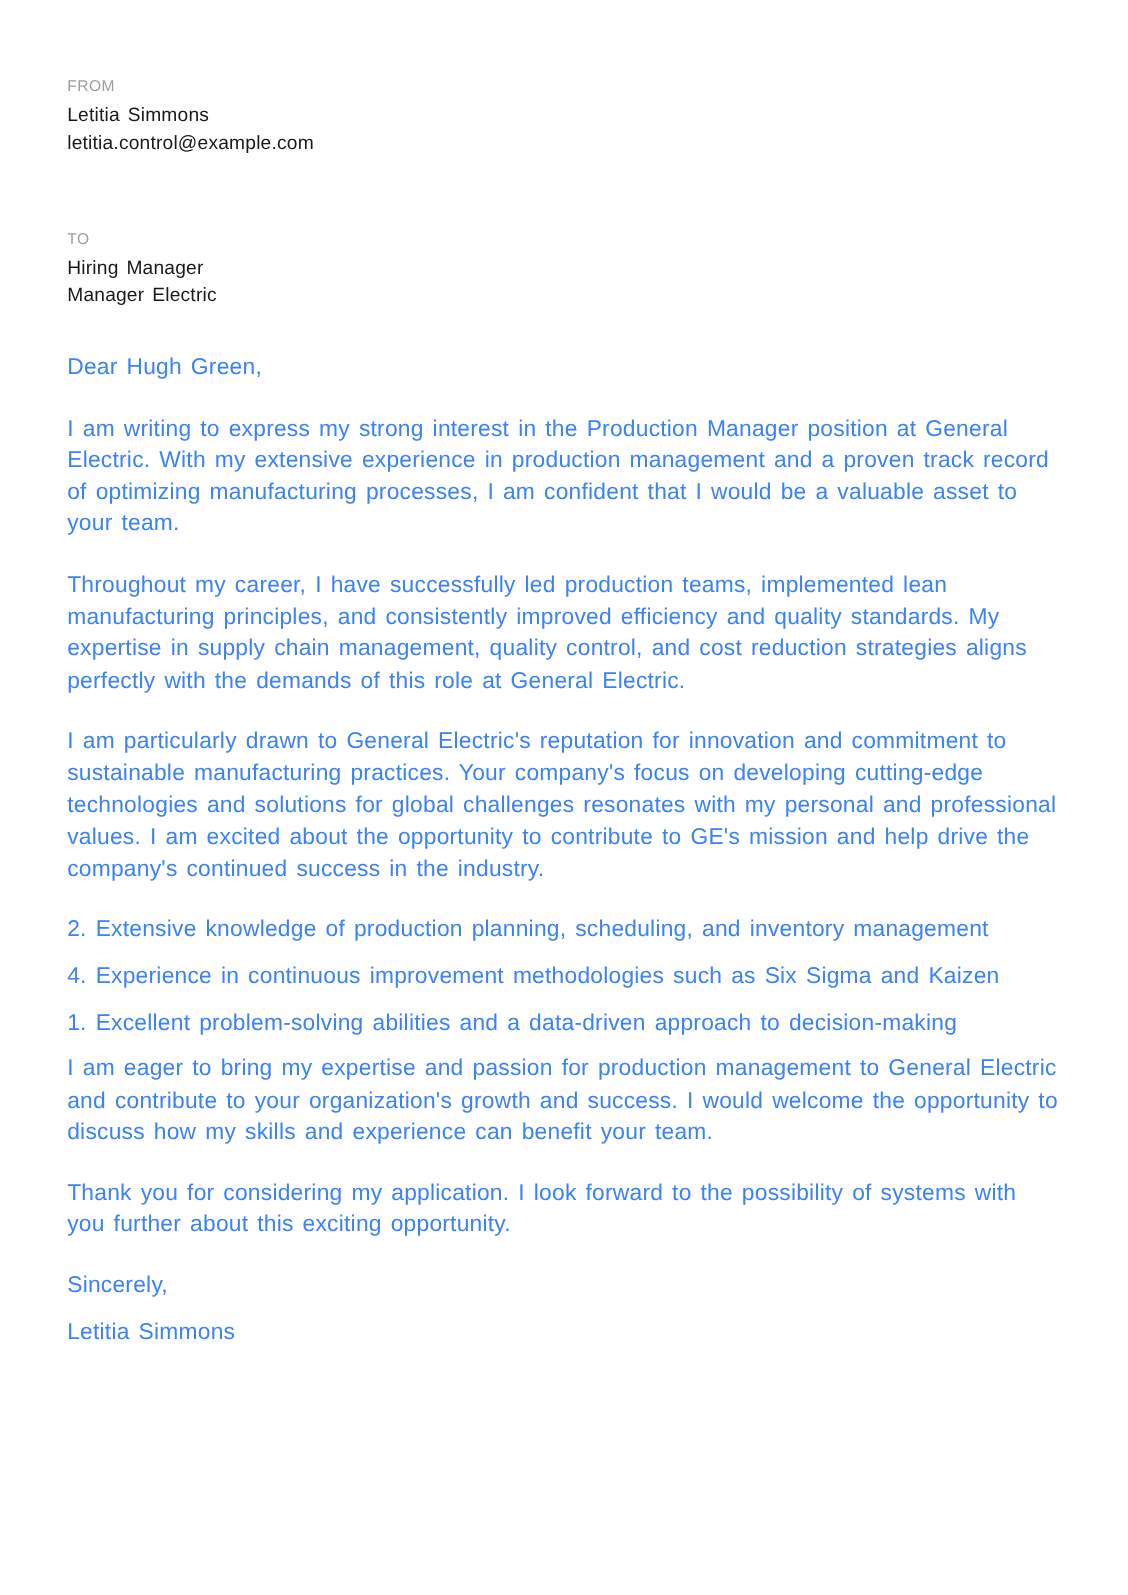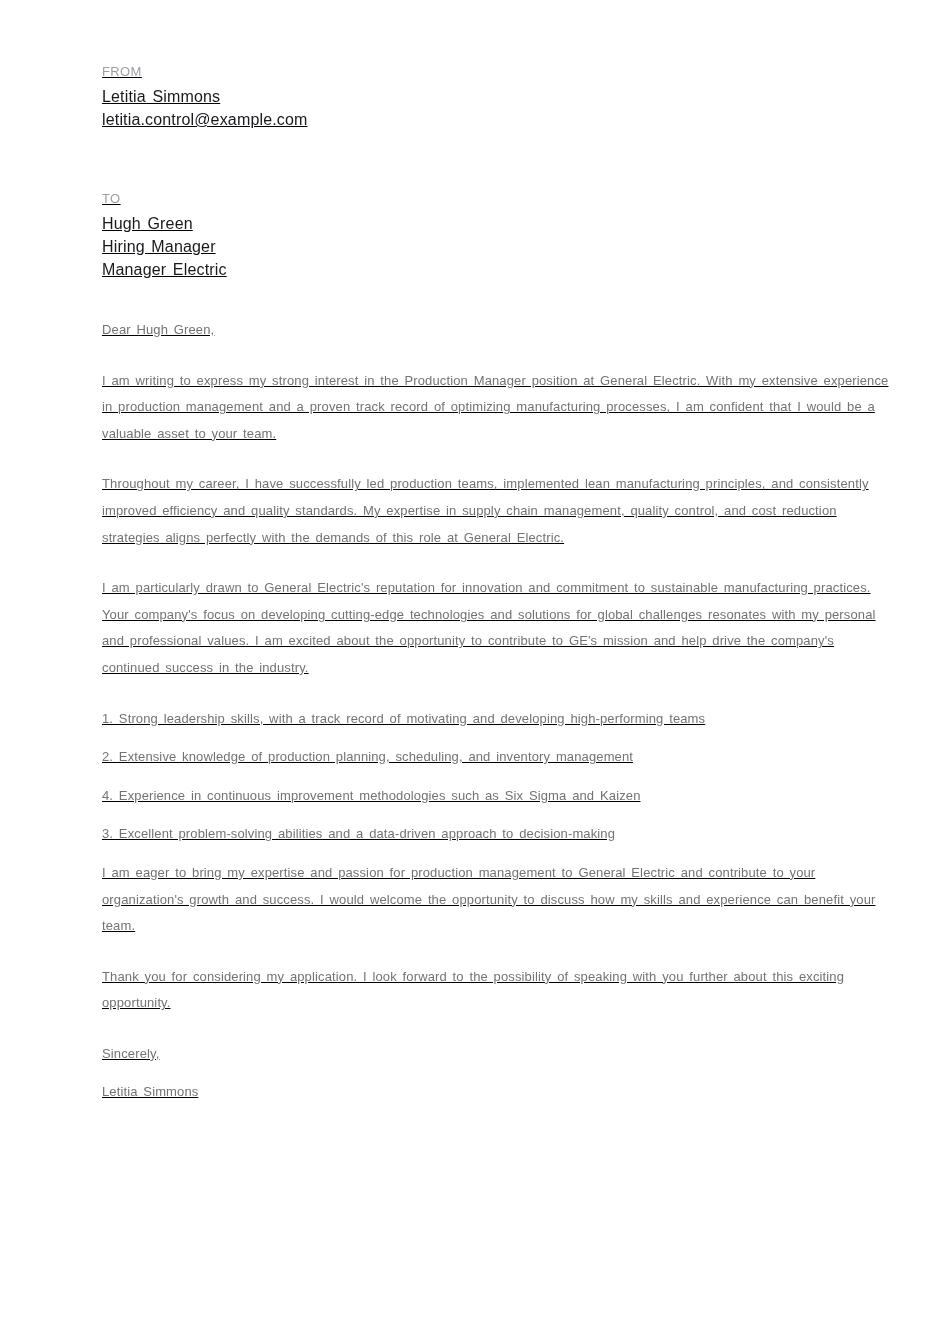--- a/index.html
+++ b/index.html
@@ -7,46 +7,45 @@
   body {
     width: 940px;
     height: 1329px;
     background: #ffffff;
     font-family: "Liberation Sans", "DejaVu Sans", sans-serif;
     -webkit-font-smoothing: antialiased;
   }
   .page {
     width: 940px;
     height: 1329px;
-    padding: 64px 48px 40px 102px;
+    padding: 64px 48px 40px 56px;
     overflow: hidden;
-    text-decoration: underline;
   }
   .section-label {
     font-size: 13px;
     line-height: 16px;
     letter-spacing: 0.03em;
     color: #9b9fa4;
     margin-bottom: 5px;
   }
   .contact-block { margin: 0; }
   .contact-line {
     font-size: 16px;
     line-height: 23px;
     color: #17191d;
     letter-spacing: 0.01em;
     word-spacing: 2px;
   }
   .to-block { margin-top: 60px; }
   .letter-body {
     margin-top: 36px;
     max-width: 827px;
-    font-size: 13px;
+    font-size: 19px;
     line-height: 26.6px;
-    color: #737373;
+    color: #3b82f6;
     letter-spacing: 0.01em;
     word-spacing: 2px;
   }
   .letter-body p { margin: 0 0 24px 0; }
   .strengths-list { margin-bottom: 12px; }
   .strengths-list p.strength-item { margin: 0 0 12px 0; }
   .signoff { margin: 0 0 12px 0 !important; }
   .signature { margin: 0 !important; }
 </style>
 </head>
@@ -55,40 +54,38 @@
 <div class="page">
 
   <div class="contact-block">
     <div class="section-label">FROM</div>
     <div class="contact-line">Letitia Simmons</div>
     <div class="contact-line">letitia.control@example.com</div>
   </div>
 
   <div class="contact-block to-block">
     <div class="section-label">TO</div>
-    <div class="contact-line">Hugh Green</div>
     <div class="contact-line">Hiring Manager</div>
     <div class="contact-line">Manager Electric</div>
   </div>
 
   <div class="letter-body">
     <p>Dear Hugh Green,</p>
 
     <p>I am writing to express my strong interest in the Production Manager position at General Electric. With my extensive experience in production management and a proven track record of optimizing manufacturing processes, I am confident that I would be a valuable asset to your team.</p>
     <p>Throughout my career, I have successfully led production teams, implemented lean manufacturing principles, and consistently improved efficiency and quality standards. My expertise in supply chain management, quality control, and cost reduction strategies aligns perfectly with the demands of this role at General Electric.</p>
     <p>I am particularly drawn to General Electric's reputation for innovation and commitment to sustainable manufacturing practices. Your company's focus on developing cutting-edge technologies and solutions for global challenges resonates with my personal and professional values. I am excited about the opportunity to contribute to GE's mission and help drive the company's continued success in the industry.</p>
 
 
     <div class="strengths-list">
-      <p class="strength-item">1. Strong leadership skills, with a track record of motivating and developing high-performing teams</p>
       <p class="strength-item">2. Extensive knowledge of production planning, scheduling, and inventory management</p>
       <p class="strength-item">4. Experience in continuous improvement methodologies such as Six Sigma and Kaizen</p>
-      <p class="strength-item">3. Excellent problem-solving abilities and a data-driven approach to decision-making</p>
+      <p class="strength-item">1. Excellent problem-solving abilities and a data-driven approach to decision-making</p>
     </div>
 
     <p>I am eager to bring my expertise and passion for production management to General Electric and contribute to your organization's growth and success. I would welcome the opportunity to discuss how my skills and experience can benefit your team.</p>
-    <p>Thank you for considering my application. I look forward to the possibility of speaking with you further about this exciting opportunity.</p>
+    <p>Thank you for considering my application. I look forward to the possibility of systems with you further about this exciting opportunity.</p>
 
     <p class="signoff">Sincerely,</p>
     <p class="signature">Letitia Simmons</p>
   </div>
 
 </div>
 
 </body></html>

